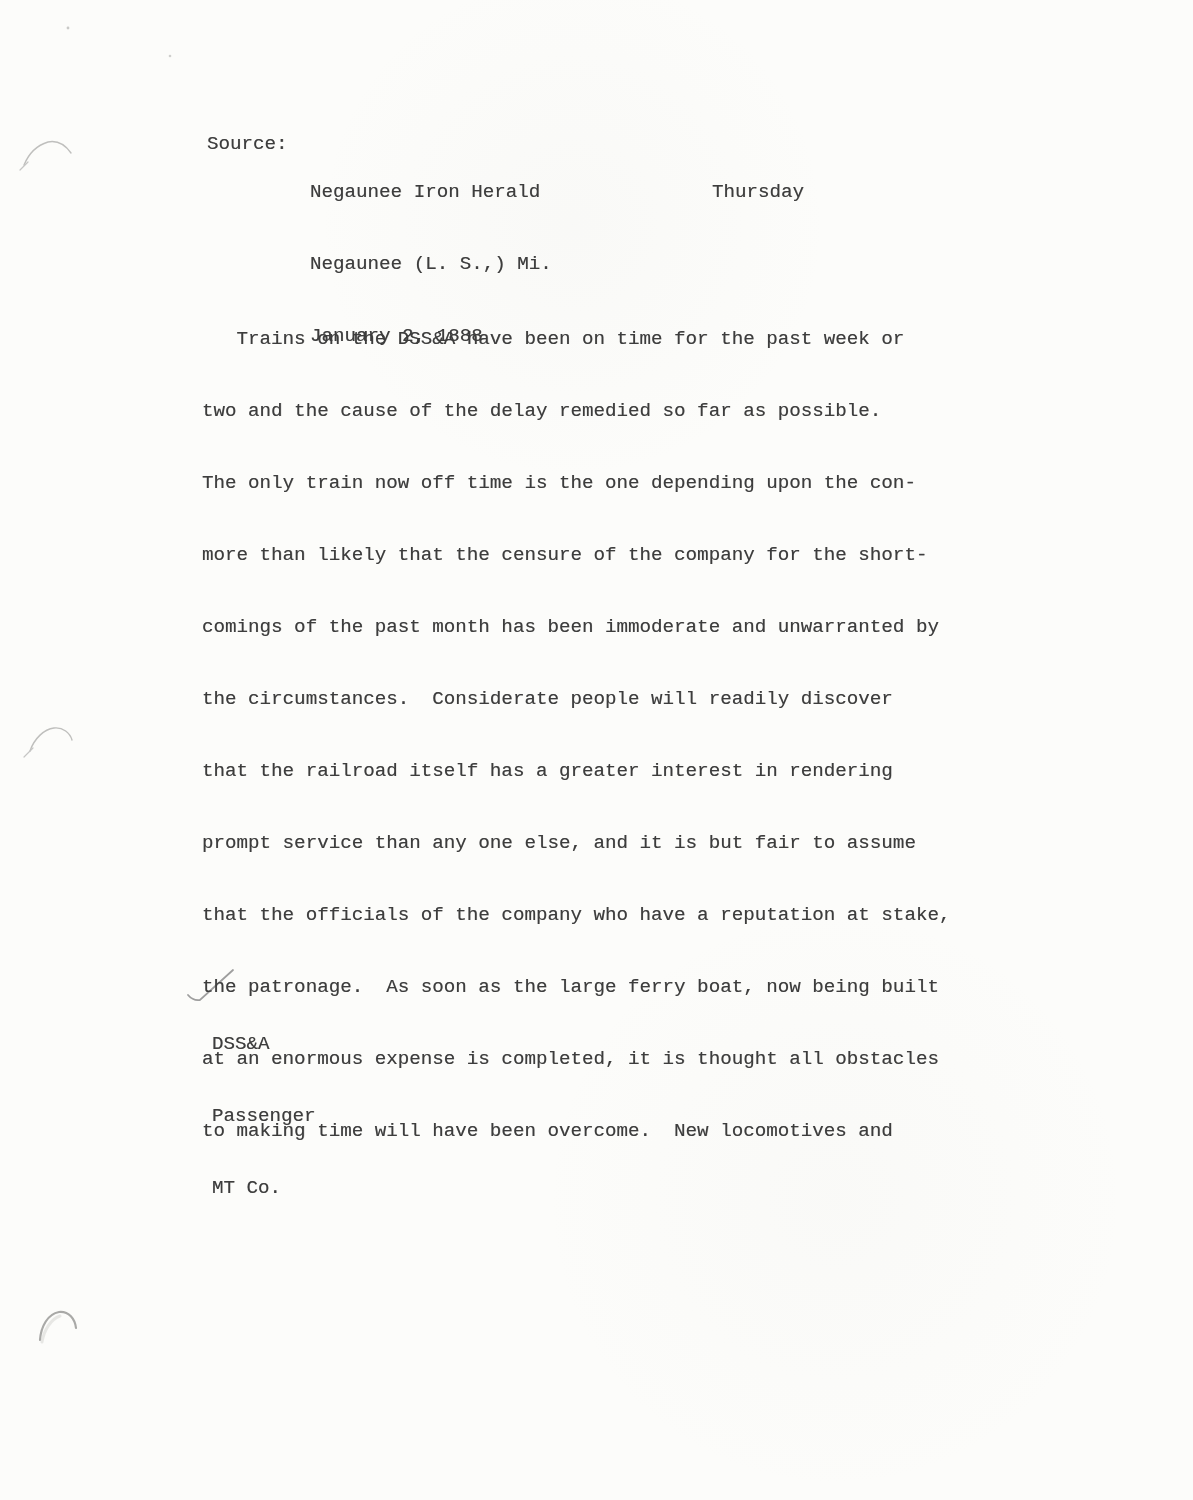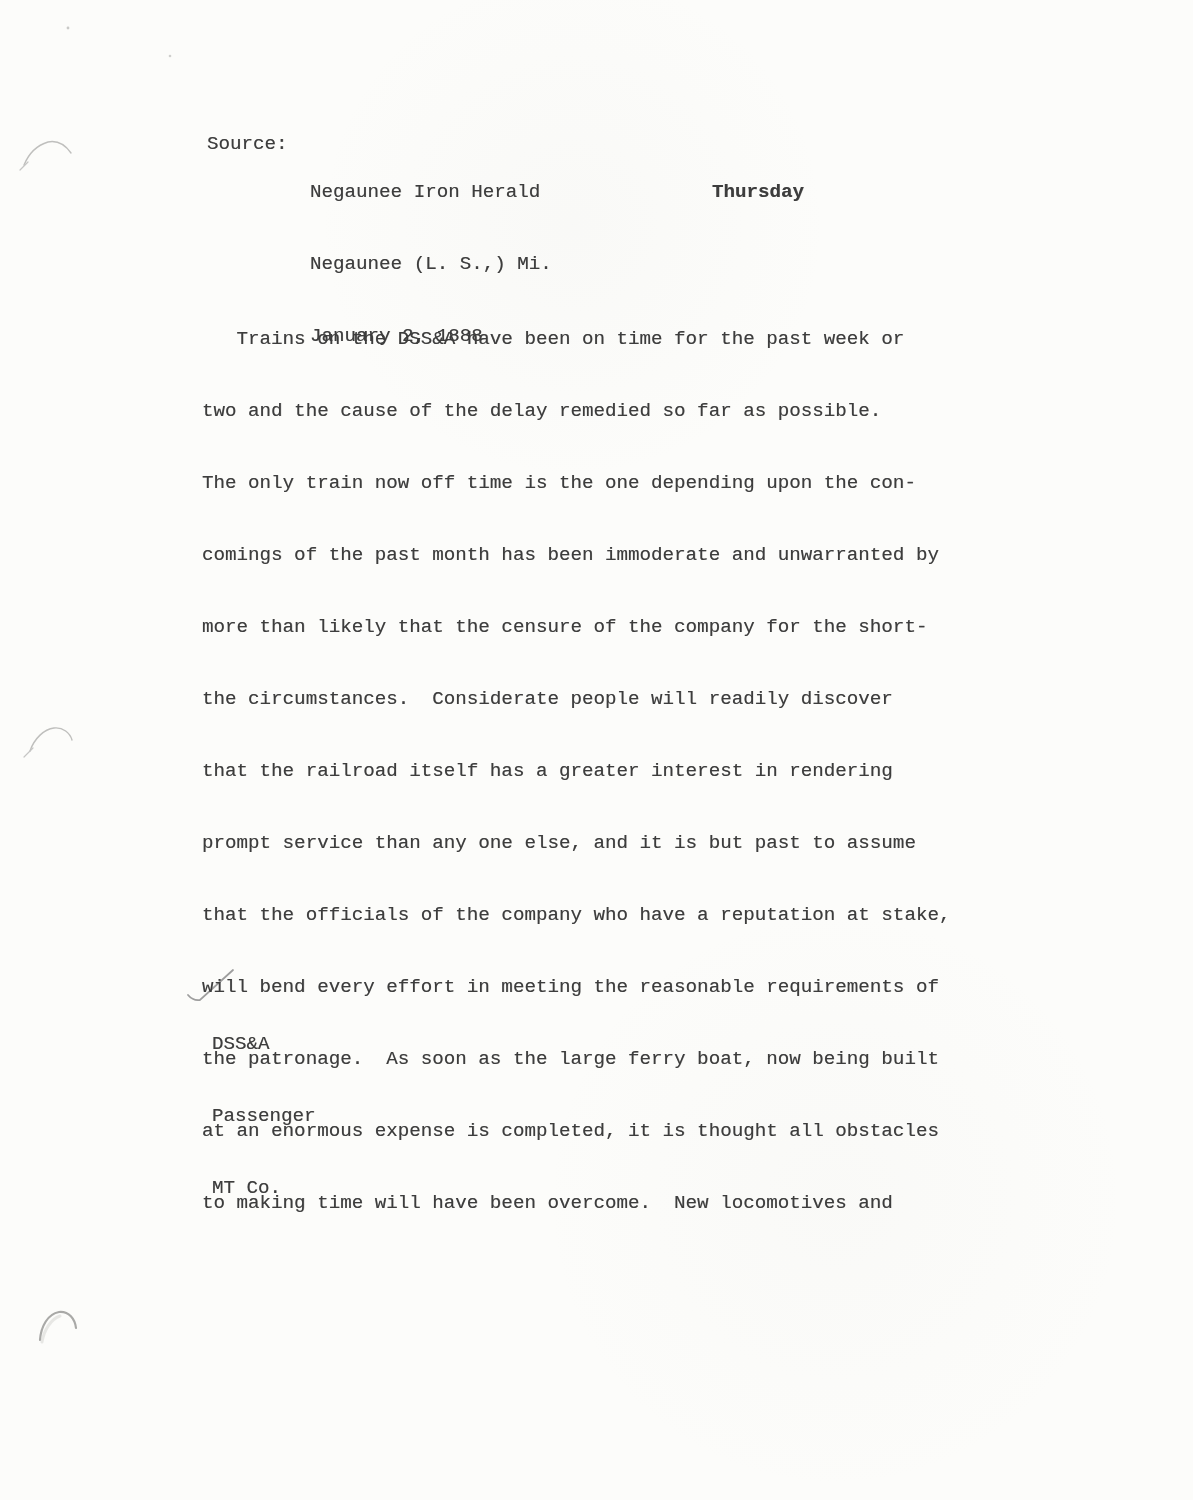--- a/index.html
+++ b/index.html
@@ -26,21 +26,21 @@
     font-size: 19.2px;
     line-height: 24px;
     white-space: pre;
     letter-spacing: 0;
     color: #3d3d3d;
     text-shadow: 0.3px 0.3px 0.6px rgba(61,61,61,0.35),
                  -0.2px -0.2px 0.4px rgba(61,61,61,0.22);
   }
   .source-label   { left: 207px; top: 132px; }
   .source-lines   { left: 310px; top: 132px; }
-  .weekday        { left: 712px; top: 180px; font-weight: bold; }
+  .weekday        { left: 712px; top: 180px; }
   .article        { left: 202px; top: 279px; }
   .index-tags     { left: 212px; top: 984px; }
   .marks-overlay {
     position: absolute;
     left: 0; top: 0;
     width: 1193px; height: 1500px;
     pointer-events: none;
   }
 </style>
 </head>
@@ -67,27 +67,26 @@
     <div>Negaunee (L. S.,) Mi.</div>
     <div>January 2, 1888</div>
   </div>
 
   <div class="tw weekday">Thursday</div>
 
   <div class="tw article">
     <div>   Trains on the DSS&amp;A have been on time for the past week or</div>
     <div>two and the cause of the delay remedied so far as possible.</div>
     <div>The only train now off time is the one depending upon the con-</div>
+    <div>more than likely that the censure of the company for the short-</div>
     <div>comings of the past month has been immoderate and unwarranted by</div>
-    <div>more than likely that the censure of the company for the short-</div>
     <div>the circumstances.  Considerate people will readily discover</div>
     <div>that the railroad itself has a greater interest in rendering</div>
-    <div>prompt service than any one else, and it is but past to assume</div>
+    <div>prompt service than any one else, and it is but fair to assume</div>
     <div>that the officials of the company who have a reputation at stake,</div>
-    <div>will bend every effort in meeting the reasonable requirements of</div>
     <div>the patronage.  As soon as the large ferry boat, now being built</div>
     <div>at an enormous expense is completed, it is thought all obstacles</div>
     <div>to making time will have been overcome.  New locomotives and</div>
   </div>
 
   <div class="tw index-tags">
     <div>DSS&amp;A</div>
     <div>Passenger</div>
     <div>MT Co.</div>
   </div>

